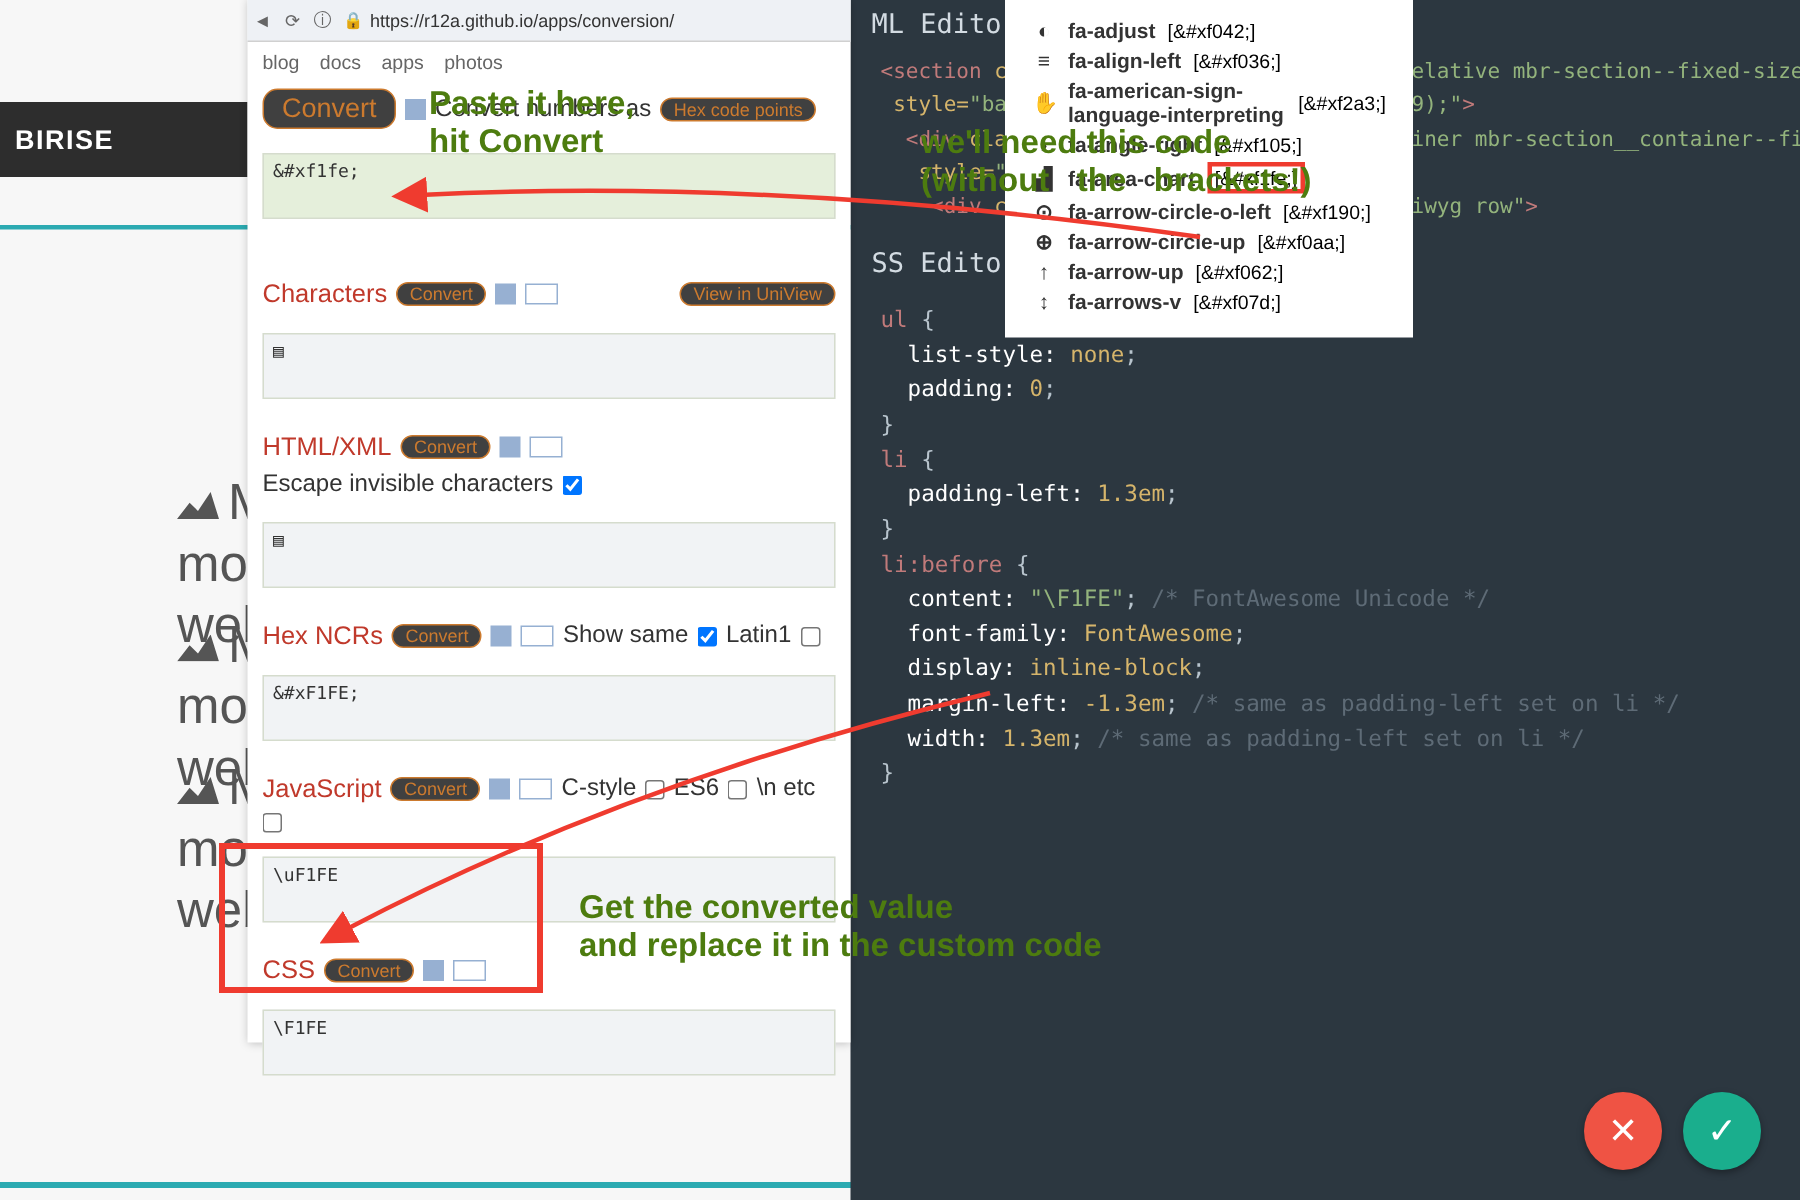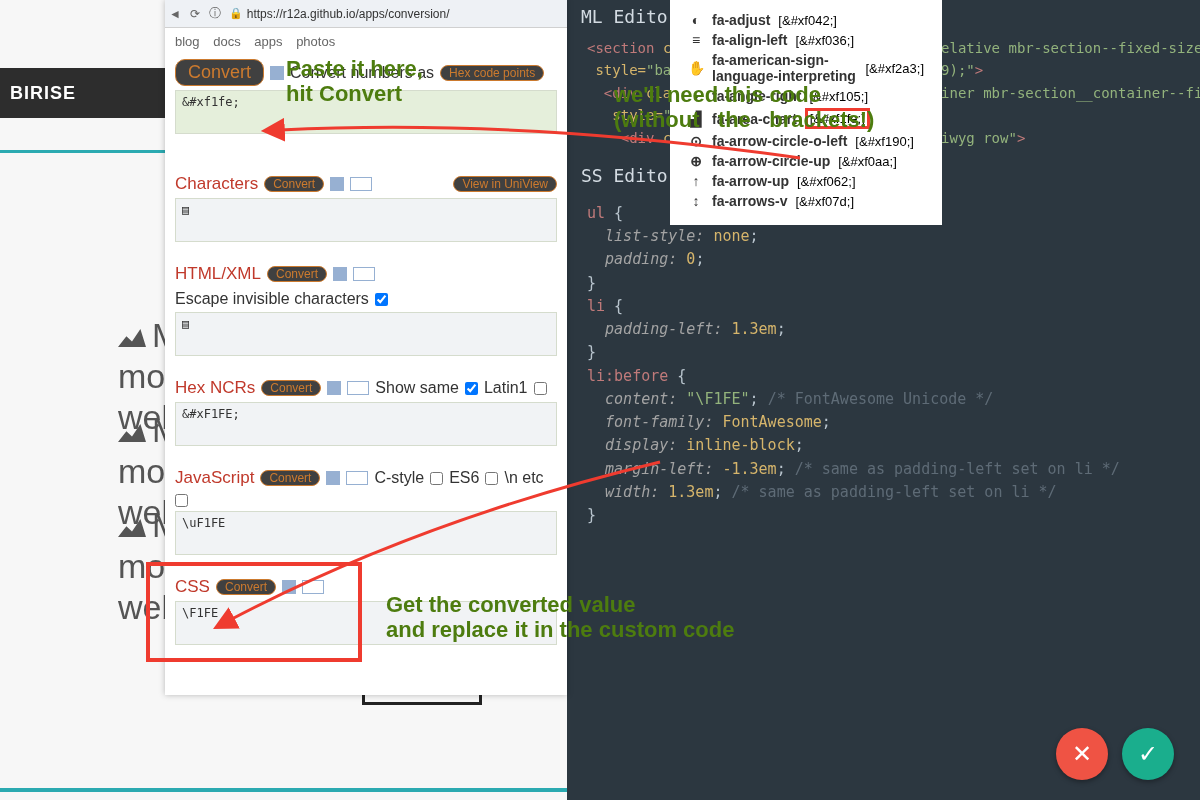--- a/index.html
+++ b/index.html
@@ -25,35 +25,35 @@
   .page .nav span { margin-right: 10px; }
   .section { margin-bottom: 22px; }
   .section .head { font-size: 17px; display: flex; align-items: center; flex-wrap: wrap; gap: 6px; padding-bottom: 4px; }
   .section .head .title { color: #c0392b; font-weight: normal; }
   .section .pill { border: 1px solid #cc7a2e; color: #cc7a2e; border-radius: 10px; padding: 0 8px; font-size: 12px; background: #404040; cursor: pointer; }
   .section .pill.big { font-size: 18px; padding: 2px 12px; }
   .section .ico { width: 14px; height: 14px; display: inline-block; background: #6b8fbf; opacity: .7; }
   .section .ico.page { background: #fff; border: 1px solid #6b8fbf; }
   .section .small { font-size: 16px; color: #333; }
   .section input[type="checkbox"] { vertical-align: middle; }
-  .section .box { background: #eef1ec; border: 1px solid #d5dccd; min-height: 44px; padding: 4px 6px; font-family: monospace; font-size: 12px; color: #333; }
+  .section .box { background: #eef1ec; border: 1px solid #d5dccd; min-height: 44px; padding: 4px 6px; font-family: monospace; font-size: 12px; color: #333; margin-top: 12px; }
   .section.convert .box { background: #e5efdb; }
   .section.css .box, .section.js .box, .section.hex .box, .section.chars .box, .section.html .box { background: #f1f3f5; }
 
   
   .editor { position: absolute; left: 567px; top: 0; right: 0; height: 800px; background: #2c3740; color: #b8c4cd; font-family: Consolas, monospace; font-size: 15px; }
   .editor .tab { color: #d3dbe2; font-size: 18px; padding: 6px 14px; }
   .editor .htmlcode { padding: 4px 20px; color: #9aa6b1; line-height: 1.6; white-space: pre; font-size: 14px; }
   .editor .tag { color: #c07a7a; }
   .editor .attr { color: #d6b56b; }
   .editor .str { color: #93b37c; }
   .editor .csstab { color: #d3dbe2; font-size: 18px; padding: 6px 14px; margin-top: 6px; }
   .editor .css { padding: 10px 20px; line-height: 1.55; white-space: pre; }
   .editor .sel { color: #c07a7a; }
-  .editor .prop { color: #a3a3a3; font-style: italic; }
+  .editor .prop { color: #ffffff; }
   .editor .val { color: #d6b56b; }
   .editor .strv { color: #93b37c; }
   .editor .com { color: #5e6b76; }
   .editor .brace { color: #b8c4cd; }
 
   
   .fa-list { position: absolute; left: 670px; top: 0; width: 272px; background: #fff; color: #333; font-size: 14px; padding: 10px 18px 14px; font-family: Arial; }
   .fa-list .row { padding: 2px 0; display: flex; align-items: center; gap: 8px; }
   .fa-list .row .glyph { width: 16px; text-align: center; font-weight: bold; }
   .fa-list .row .name { font-weight: bold; }

